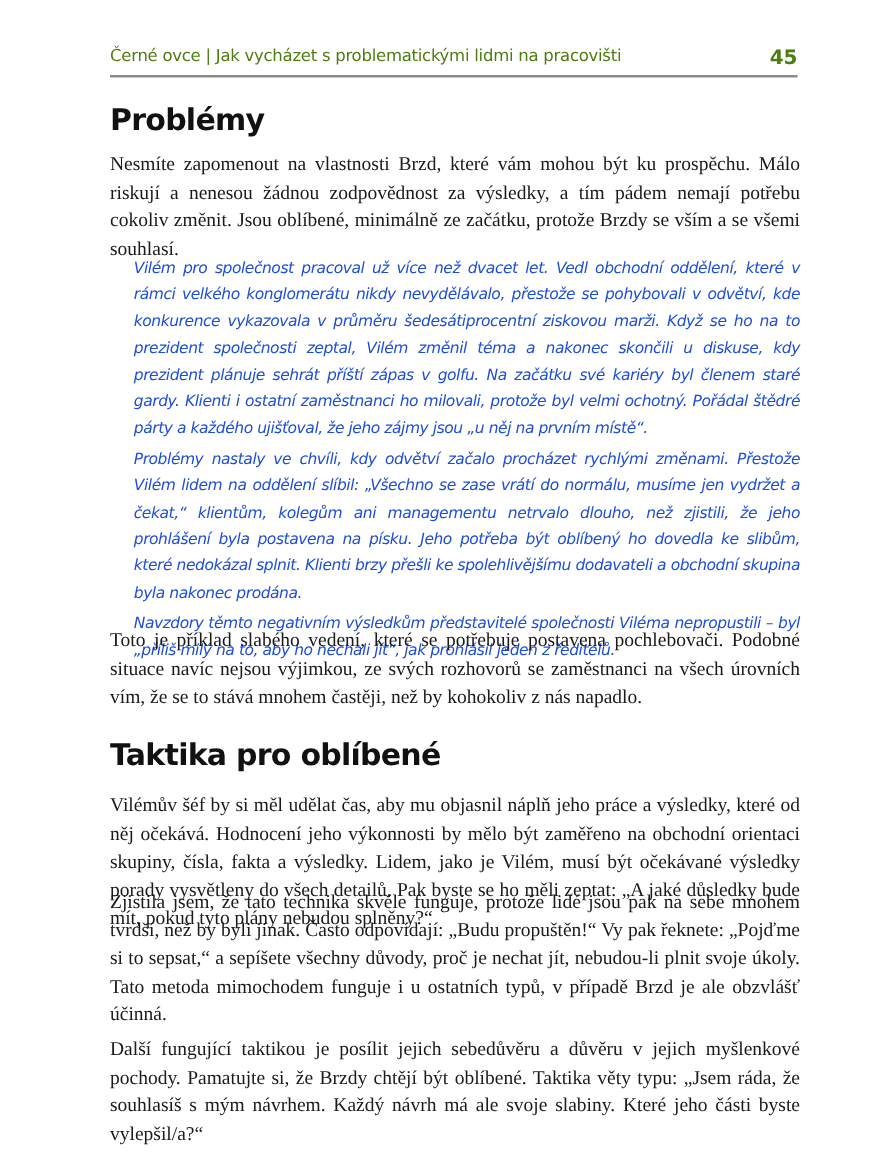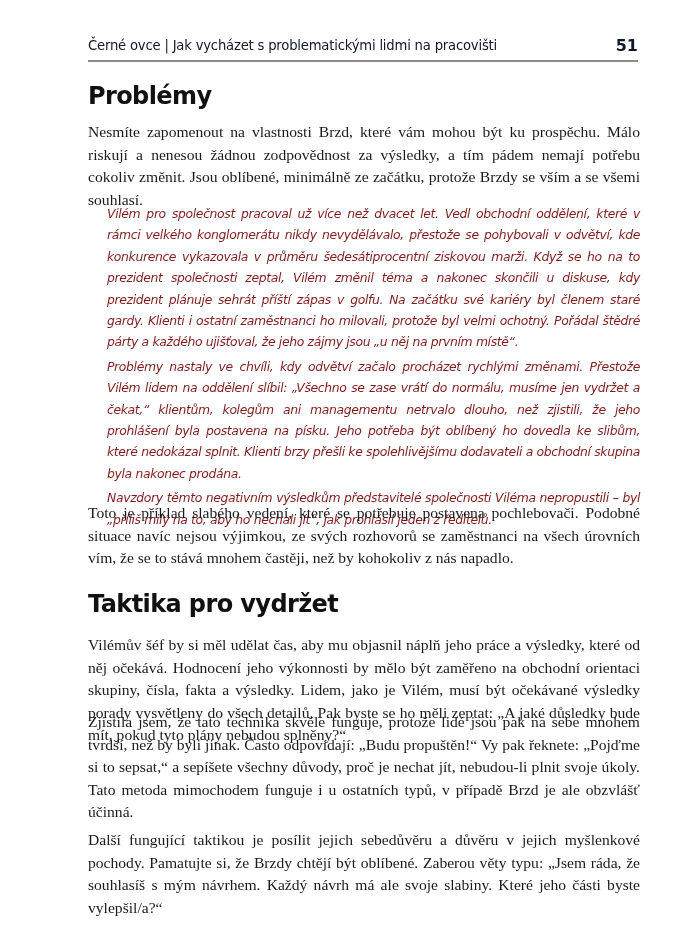--- a/index.html
+++ b/index.html
@@ -1,62 +1,62 @@
 <!DOCTYPE html>
 <html><head>
   <meta charset="utf-8">
   <style>
     html, body { margin: 0; padding: 0; background: #ffffff; }
     body { width: 700px; height: 938px; position: relative; overflow: hidden; color: #1a1a1a; }
     .page { position: absolute; left: 88px; top: 0; width: 550px; }
     .running-head {
       position: absolute; left: 0; top: 36px; width: 550px; height: 24px;
       border-bottom: 2px solid #8a8a8a;
-      font-family: "DejaVu Sans", sans-serif; font-size: 13.2px; color: #0f172a;
+      font-family: "DejaVu Sans", sans-serif; font-size: 13.2px; color: #4d7c0f;
     }
     .running-head .title { position: absolute; left: 0; top: 2px; letter-spacing: -0.2px; }
     .running-head .pnum { position: absolute; right: 0; top: 0px; font-weight: bold; font-size: 16px; }
     h2 {
       position: absolute; left: 0; margin: 0;
       font-family: "DejaVu Sans", sans-serif; font-weight: bold; font-size: 24px;
       letter-spacing: -0.6px; color: #111;
     }
     .body-text {
       position: absolute; left: 0; width: 552px; margin: 0;
       font-family: "Liberation Serif", serif; font-size: 15.6px; line-height: 22.5px;
       text-align: justify; color: #1a1a1a;
     }
     .case {
       position: absolute; left: 19px; width: 533px;
       font-family: "DejaVu Sans", sans-serif; font-style: italic; font-size: 12.4px;
-      line-height: 21.4px; text-align: justify; color: #7f1d1d; letter-spacing: -0.35px;
+      line-height: 21.4px; text-align: justify; color: #1d4ed8; letter-spacing: -0.35px;
     }
     .case p { margin: 0 0 3px 0; }
   </style>
 </head>
 <body>
 
 <div class="page">
 
   <div class="running-head">
     <span class="title">Černé ovce | Jak vycházet s problematickými lidmi na pracovišti</span>
-    <span class="pnum">51</span>
+    <span class="pnum">45</span>
   </div>
 
   <h2 style="top:82px;">Problémy</h2>
 
   <p class="body-text" style="top:121px;">Nesmíte zapomenout na vlastnosti Brzd, které vám mohou být ku prospěchu. Málo riskují a nenesou žádnou zodpovědnost za výsledky, a tím pádem nemají potřebu cokoliv změnit. Jsou oblíbené, minimálně ze začátku, protože Brzdy se vším a se všemi souhlasí.</p>
 
   <div class="case" style="top:203px;">
     <p>Vilém pro společnost pracoval už více než dvacet let. Vedl obchodní oddělení, které v rámci velkého konglomerátu nikdy nevydělávalo, přestože se pohybovali v odvětví, kde konkurence vykazovala v průměru šedesátiprocentní ziskovou marži. Když se ho na to prezident společnosti zeptal, Vilém změnil téma a nakonec skončili u diskuse, kdy prezident plánuje sehrát příští zápas v golfu. Na začátku své kariéry byl členem staré gardy. Klienti i ostatní zaměstnanci ho milovali, protože byl velmi ochotný. Pořádal štědré párty a každého ujišťoval, že jeho zájmy jsou „u něj na prvním místě“.</p>
     <p>Problémy nastaly ve chvíli, kdy odvětví začalo procházet rychlými změnami. Přestože Vilém lidem na oddělení slíbil: „Všechno se zase vrátí do normálu, musíme jen vydržet a čekat,“ klientům, kolegům ani managementu netrvalo dlouho, než zjistili, že jeho prohlášení byla postavena na písku. Jeho potřeba být oblíbený ho dovedla ke slibům, které nedokázal splnit. Klienti brzy přešli ke spolehlivějšímu dodavateli a obchodní skupina byla nakonec prodána.</p>
     <p>Navzdory těmto negativním výsledkům představitelé společnosti Viléma nepropustili – byl „příliš milý na to, aby ho nechali jít“, jak prohlásil jeden z ředitelů.</p>
   </div>
 
   <p class="body-text" style="top:502px;">Toto je příklad slabého vedení, které se potřebuje postavena pochlebovači. Podobné situace navíc nejsou výjimkou, ze svých rozhovorů se zaměstnanci na všech úrovních vím, že se to stává mnohem častěji, než by kohokoliv z nás napadlo.</p>
 
-  <h2 style="top:590px;">Taktika pro vydržet</h2>
+  <h2 style="top:590px;">Taktika pro oblíbené</h2>
 
   <p class="body-text" style="top:634px;">Vilémův šéf by si měl udělat čas, aby mu objasnil náplň jeho práce a výsledky, které od něj očekává. Hodnocení jeho výkonnosti by mělo být zaměřeno na obchodní orientaci skupiny, čísla, fakta a výsledky. Lidem, jako je Vilém, musí být očekávané výsledky porady vysvětleny do všech detailů. Pak byste se ho měli zeptat: „A jaké důsledky bude mít, pokud tyto plány nebudou splněny?“</p>
   <p class="body-text" style="top:711px;">Zjistila jsem, že tato technika skvěle funguje, protože lidé jsou pak na sebe mnohem tvrdší, než by byli jinak. Často odpovídají: „Budu propuštěn!“ Vy pak řeknete: „Pojďme si to sepsat,“ a sepíšete všechny důvody, proč je nechat jít, nebudou-li plnit svoje úkoly. Tato metoda mimochodem funguje i u ostatních typů, v případě Brzd je ale obzvlášť účinná.</p>
-  <p class="body-text" style="top:829px;">Další fungující taktikou je posílit jejich sebedůvěru a důvěru v jejich myšlenkové pochody. Pamatujte si, že Brzdy chtějí být oblíbené. Zaberou věty typu: „Jsem ráda, že souhlasíš s mým návrhem. Každý návrh má ale svoje slabiny. Které jeho části byste vylepšil/a?“</p>
+  <p class="body-text" style="top:829px;">Další fungující taktikou je posílit jejich sebedůvěru a důvěru v jejich myšlenkové pochody. Pamatujte si, že Brzdy chtějí být oblíbené. Taktika věty typu: „Jsem ráda, že souhlasíš s mým návrhem. Každý návrh má ale svoje slabiny. Které jeho části byste vylepšil/a?“</p>
 
 </div>
 
 </body></html>

